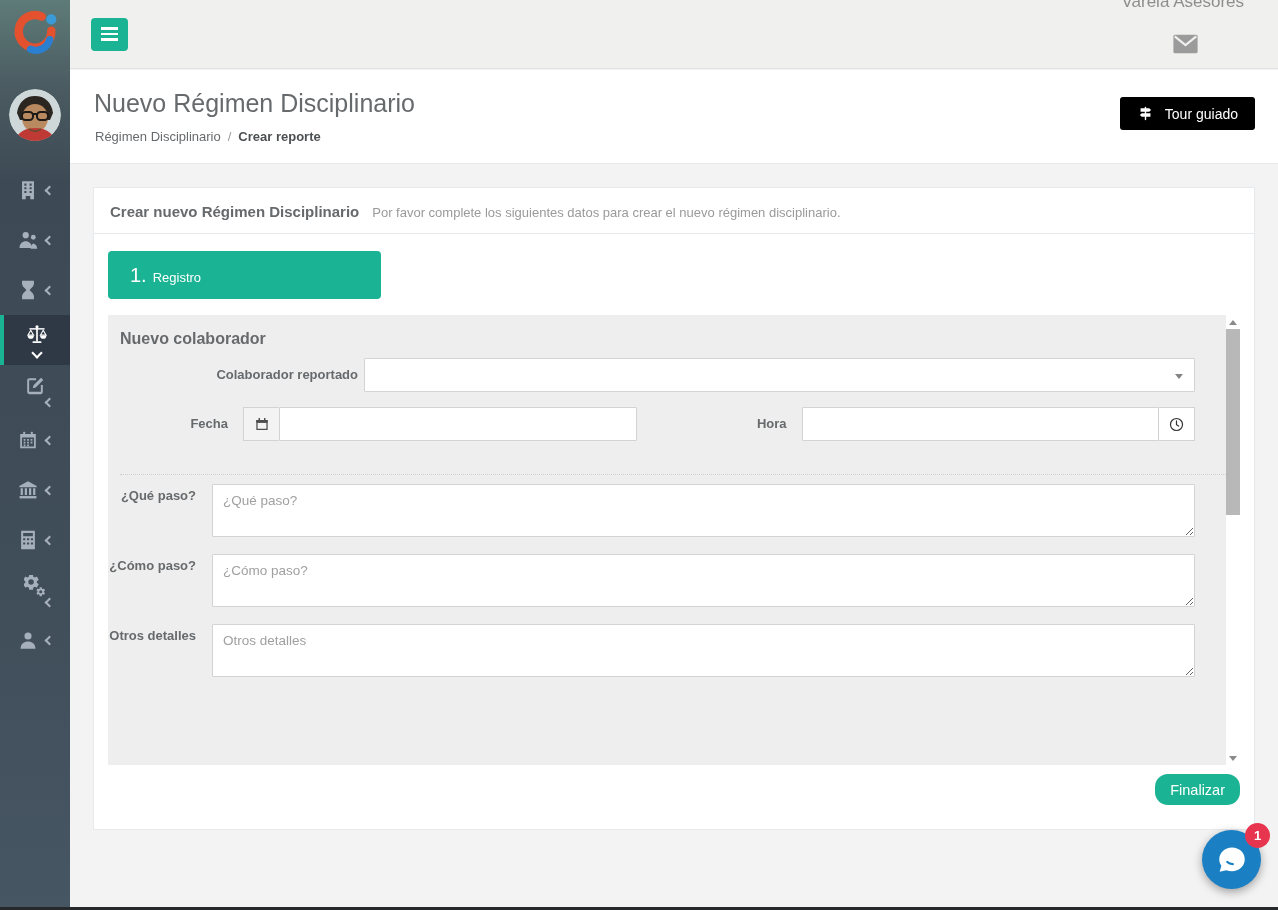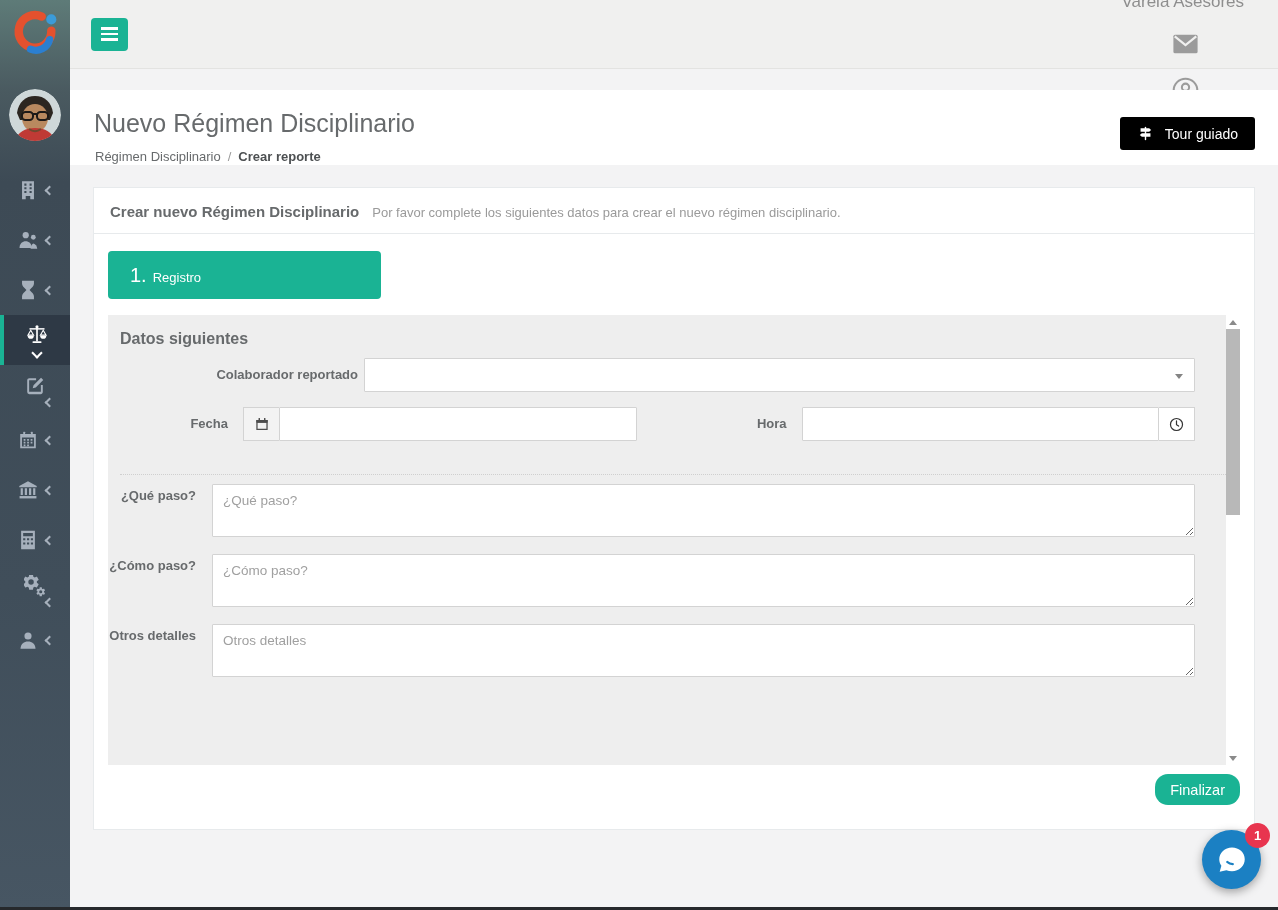--- a/index.html
+++ b/index.html
@@ -26,21 +26,21 @@
   .hamburger i { width:17px; height:2.5px; background:#fff; display:block; }
   .topbar-right { margin-left:auto; display:flex; align-items:center; gap:21px; padding-right:28px;flex-direction:column; }
   .company-logo { width:72px; height:54px; background:#fff; display:flex; flex-direction:column; align-items:center; justify-content:center; }
   .company-logo .big { font-size:30px; font-weight:bold; color:#141414; letter-spacing:-2px; line-height:1; }
   .company-logo .small { font-size:6px; color:#3a3a3a; margin-top:1px; white-space:nowrap; }
   .company-name { font-size:17px; color:#8e8e8e; margin-right:6px; }
   .top-icon { color:#9b9b9b; display:flex; align-items:center; cursor:pointer; background:none; border:none; }
   .logout { display:flex; align-items:center; gap:9px; color:#9b9b9b; font-size:17px; cursor:pointer; background:none; border:none; font-family:inherit; }
 
   
-  .page-header { position:absolute; left:70px; top:70px; width:1208px; height:94px; background:#fff; border-bottom:1px solid #e7eaec;margin-top:20px; }
+  .page-header { position:absolute; left:70px; top:70px; width:1208px; height:94px; background:#fff; border-bottom:1px solid #e7eaec; }
   .page-title { position:absolute; left:24px; top:19px; font-size:25px; font-weight:400; color:#676a6c; }
   .breadcrumb { position:absolute; left:25px; top:59px; font-size:13px; color:#676a6c; display:flex; gap:7px; align-items:center; }
   .breadcrumb .sep { color:#9a9a9a; }
   .breadcrumb .current { font-weight:bold; color:#4d5052; }
   .tour-btn { position:absolute; right:23px; top:27px; background:#000000; color:#fff; border:none; border-radius:3px; height:33px; padding:0 17px; font-size:14px; display:flex; align-items:center; gap:11px; cursor:pointer; font-family:inherit; }
 
   
   .main { position:absolute; left:70px; top:165px; width:1208px; height:745px; background:#f3f3f4; }
   .panel { margin:22px 23px 0; background:#fff; border:1px solid #e7eaec; }
   .panel-header { padding:15px 16px 13px; border-bottom:1px solid #e7eaec; display:flex; align-items:baseline; gap:13px; }
@@ -258,21 +258,21 @@
       <span class="panel-subtitle">Por favor complete los siguientes datos para crear el nuevo régimen disciplinario.</span>
     </div>
     <div class="panel-body">
 
       <div class="step-tab">
         <span class="num">1.</span>
         <span class="lbl">Registro</span>
       </div>
 
       <div class="step-content">
-        <h3 class="sec-title">Datos siguientes</h3>
+        <h3 class="sec-title">Nuevo colaborador</h3>
 
         <div class="frow r1">
           <label class="flabel">Colaborador reportado</label>
           <div class="selectbox">
             <span></span>
             <span class="caret"></span>
           </div>
         </div>
 
         <div class="half-row">

